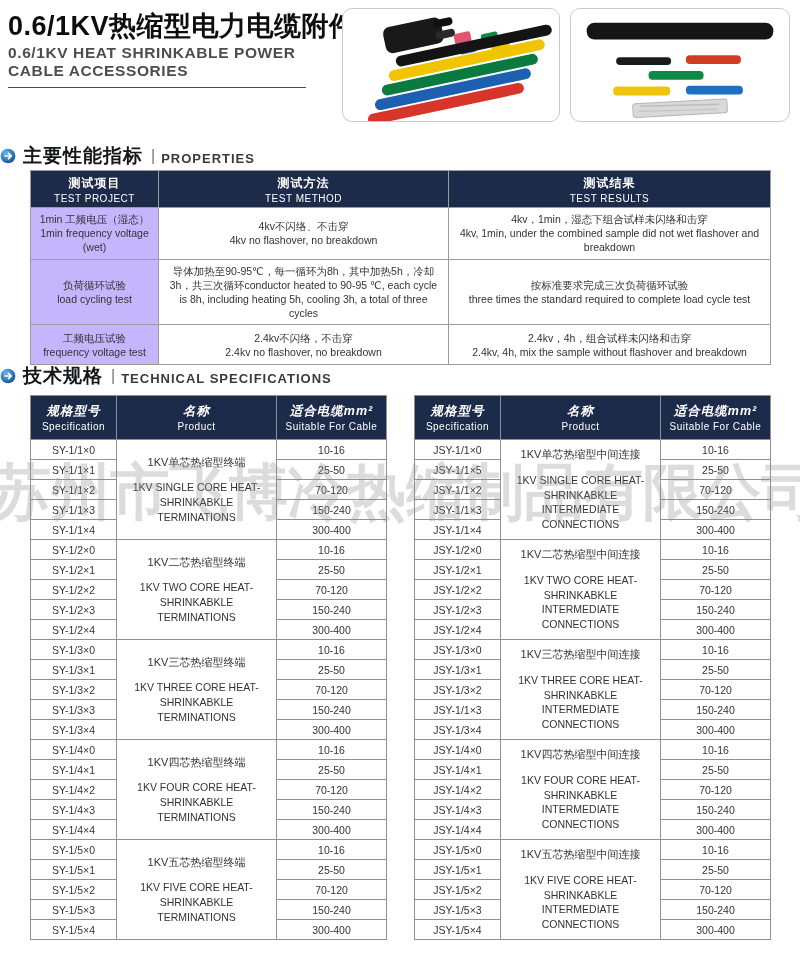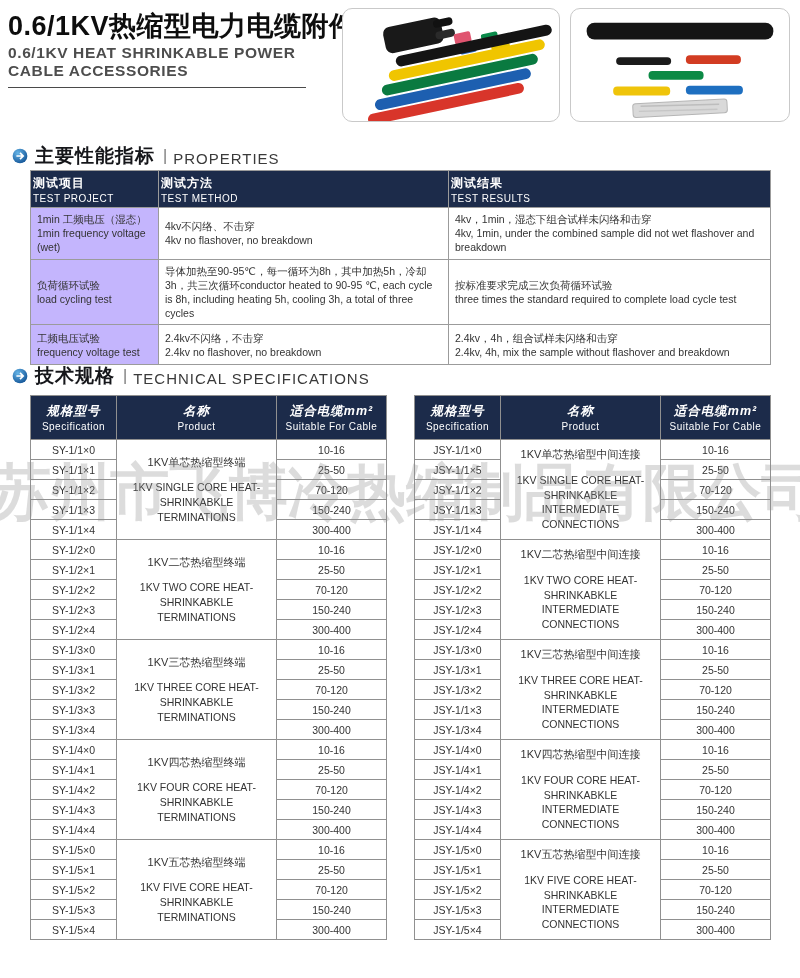--- a/index.html
+++ b/index.html
@@ -15,32 +15,32 @@
   .title-en { font-size:15.5px; color:#4d4d4d; letter-spacing:0.6px; line-height:1.18; font-weight:bold; }
   .title-rule { margin-top:6px; width:298px; height:1px; background:#4a4a4a; }
 
   .product-card { position:absolute; top:8px; height:114px; background:#fff;
     border:1px solid #c9c9c9; border-radius:10px; overflow:hidden; }
   .card-1 { left:342px; width:218px; }
   .card-2 { left:570px; width:220px; }
   .product-card svg { display:block; width:100%; height:100%; }
 
   
-  .section-head { position:absolute; left:12px; display:flex; align-items:center; }
+  .section-head { position:absolute; left:0; display:flex; align-items:center; }
   .sec-1 { top:143px; }
   .sec-2 { top:363px; }
   .sec-icon { width:16px; height:16px; margin-right:7px; flex:0 0 auto; }
   .sec-cn { font-size:19px; font-weight:bold; color:#15161a; letter-spacing:1px; }
   .sec-sep { margin:0 6px 0 8px; color:#777; font-size:16px; font-weight:normal; }
-  .sec-en { font-size:15px; color:#3a3a3a; letter-spacing:1px; font-weight:normal; position:relative; top:2px; }
+  .sec-en { font-size:13px; color:#3a3a3a; letter-spacing:1px; font-weight:bold; position:relative; top:2px; }
 
   
   table { border-collapse:collapse; }
   .prop-table { position:absolute; left:30px; top:170px; width:740px; table-layout:fixed; }
-  .prop-table th, .prop-table td { border:1px solid #9b9b9b; text-align:left; vertical-align:middle; }
+  .prop-table th, .prop-table td { border:1px solid #9b9b9b; text-align:center; vertical-align:middle; }
   .prop-table th { background:#1c2b4a; color:#fff; height:37px; padding:2px; }
   .th-cn { font-size:12px; font-weight:bold; letter-spacing:1px; }
   .th-en { font-size:10px; font-weight:normal; margin-top:1px; letter-spacing:0.5px; }
   .prop-table td { font-size:10.5px; color:#333; line-height:1.35; padding:4px 6px; background:#fff; }
   .prop-table td.project { background:#c4b5fd; }
   .col-project { width:128px; } .col-method { width:290px; } .col-result { width:322px; }
   .r1 { height:38px; } .r2 { height:50px; } .r3 { height:40px; }
 
   
   .spec-table { position:absolute; top:395px; width:356px; table-layout:fixed; }

